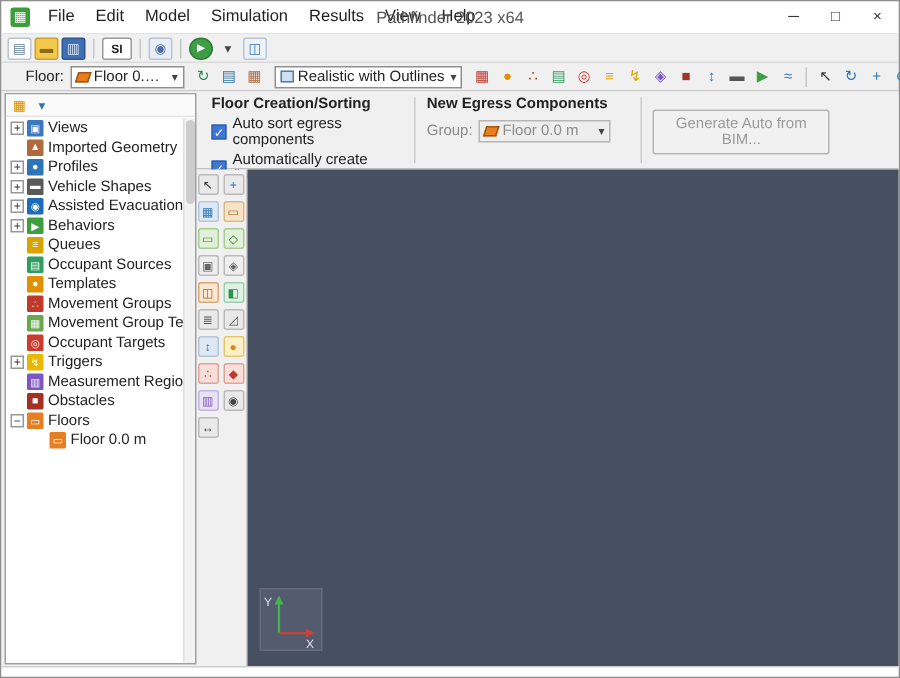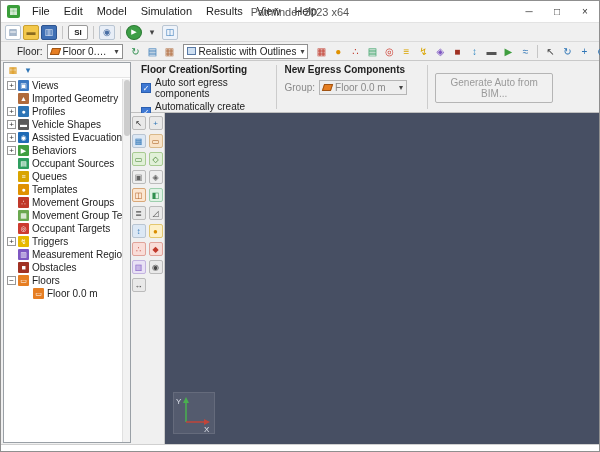--- a/index.html
+++ b/index.html
@@ -306,28 +306,28 @@
           </div>
 
           <div class="tree-row">
             <span class="exp">+</span>
             <span class="ticon" style="background: rgb(63, 158, 63); color: rgb(255, 255, 255);">▶</span>
             <span class="tlabel">Behaviors</span>
           </div>
 
           <div class="tree-row">
             <span class="exp"></span>
+            <span class="ticon" style="background: rgb(217, 164, 0); color: rgb(255, 255, 255);">≡</span>
+            <span class="tlabel">Queues</span>
+          </div>
+
+          <div class="tree-row">
+            <span class="exp"></span>
             <span class="ticon" style="background: rgb(47, 158, 95); color: rgb(255, 255, 255);">▤</span>
             <span class="tlabel">Occupant Sources</span>
-          </div>
-
-          <div class="tree-row">
-            <span class="exp"></span>
-            <span class="ticon" style="background: rgb(217, 164, 0); color: rgb(255, 255, 255);">≡</span>
-            <span class="tlabel">Queues</span>
           </div>
 
           <div class="tree-row">
             <span class="exp"></span>
             <span class="ticon" style="background: rgb(224, 145, 0); color: rgb(255, 255, 255);">●</span>
             <span class="tlabel">Templates</span>
           </div>
 
           <div class="tree-row">
             <span class="exp"></span>

